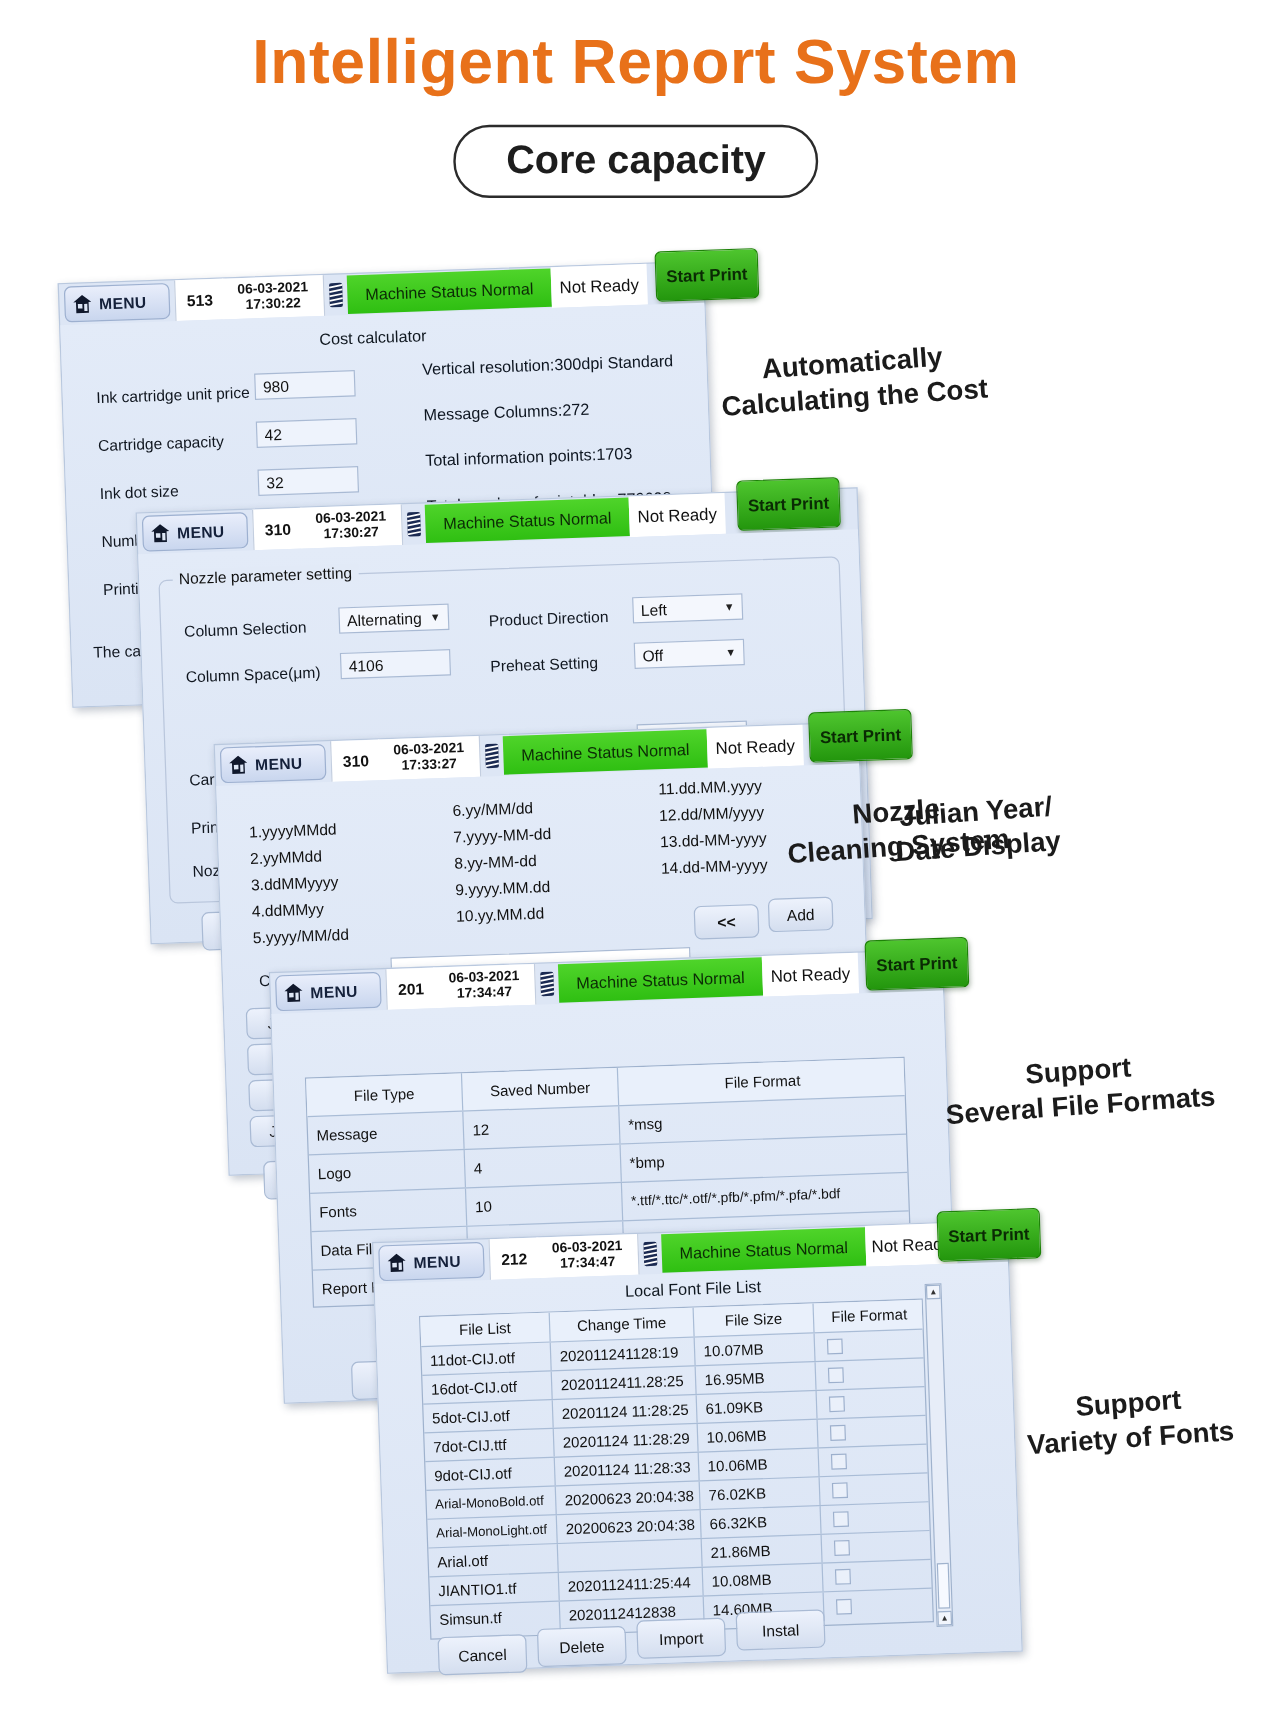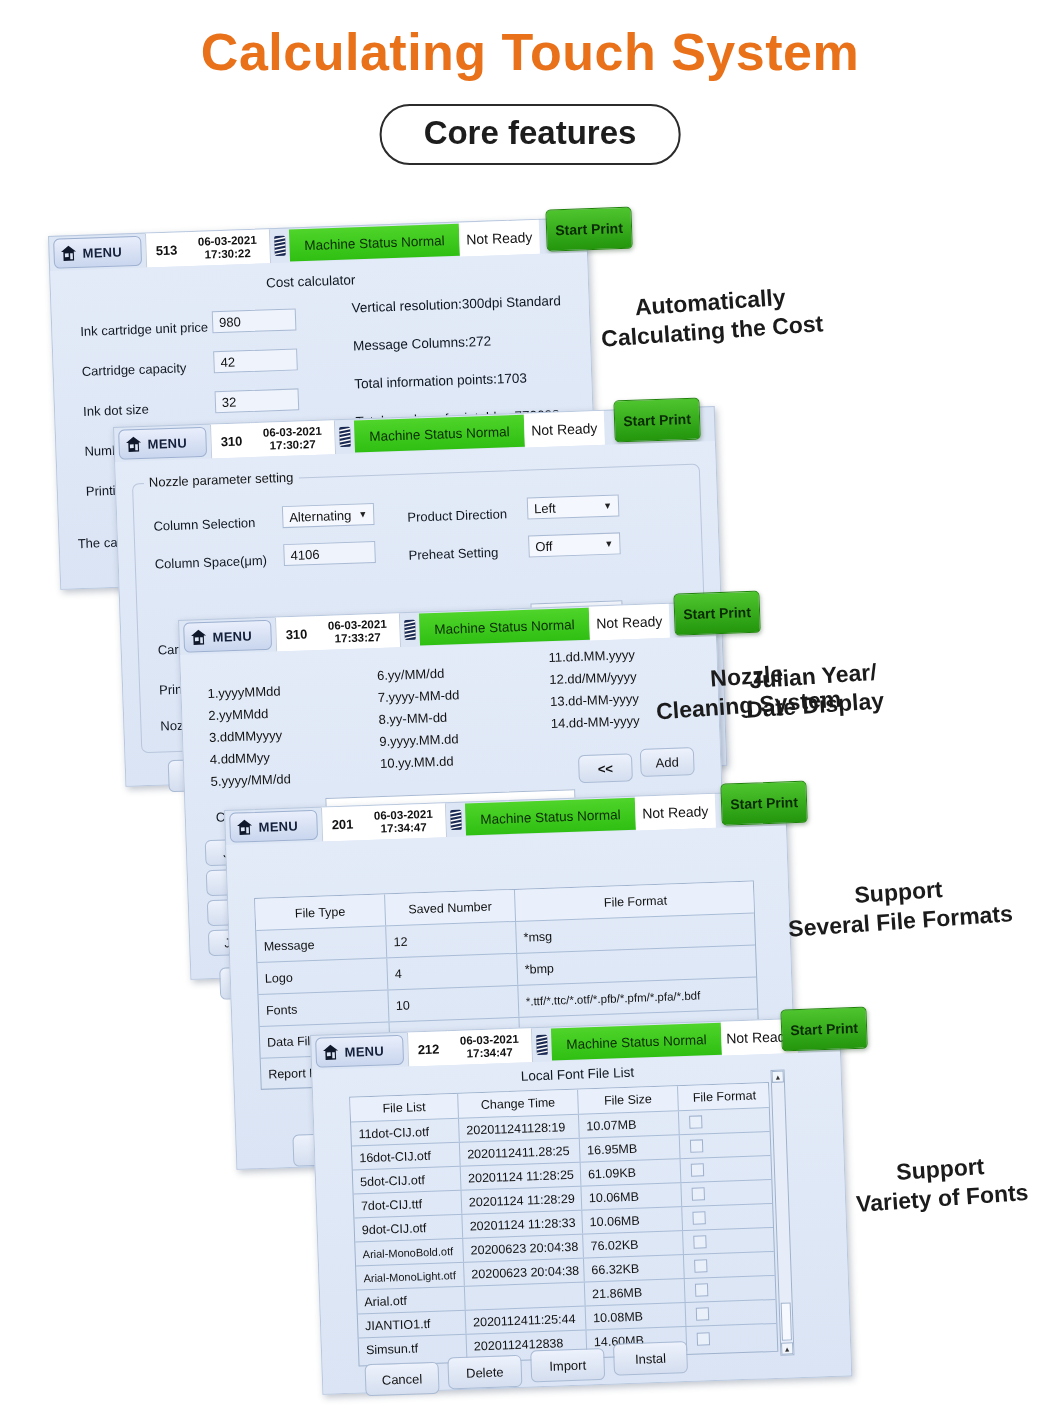--- a/index.html
+++ b/index.html
@@ -82,22 +82,22 @@
   
   .sbar{position:absolute;background:#e7edf8;border:1px solid #9fb2cd;box-sizing:border-box;}
   .sarrow{position:absolute;left:0;right:0;height:12px;background:#f1f5fc;
           border:1px solid #9fb2cd;box-sizing:border-box;
           display:flex;align-items:center;justify-content:center;font-size:7px;color:#333;}
   .sthumb{position:absolute;left:1px;right:1px;background:#f6f9ff;border:1px solid #9fb2cd;}
 </style>
 </head>
 <body>
 
-<div class="headline">Calculating Touch System</div>
-<div class="subpill">Core features</div>
+<div class="headline">Intelligent Report System</div>
+<div class="subpill">Core capacity</div>
 
 <div class="win" style="left:48px;top:236px;width:537px;height:352px;transform:rotate(-2.0deg);transform-origin:0 0;">
   <div class="topbar">
     <div class="menubtn">
       <svg class="home-ico" viewBox="0 0 24 24">
         <path d="M12 2 L22 10 H19 V22 H5 V10 H2 Z" fill="#10182c"></path>
         <rect x="7" y="12" width="5" height="5" fill="#dde6f5"></rect>
         <rect x="14" y="12" width="3.5" height="8" fill="#dde6f5"></rect>
       </svg>
       <span class="lbl">MENU</span>

